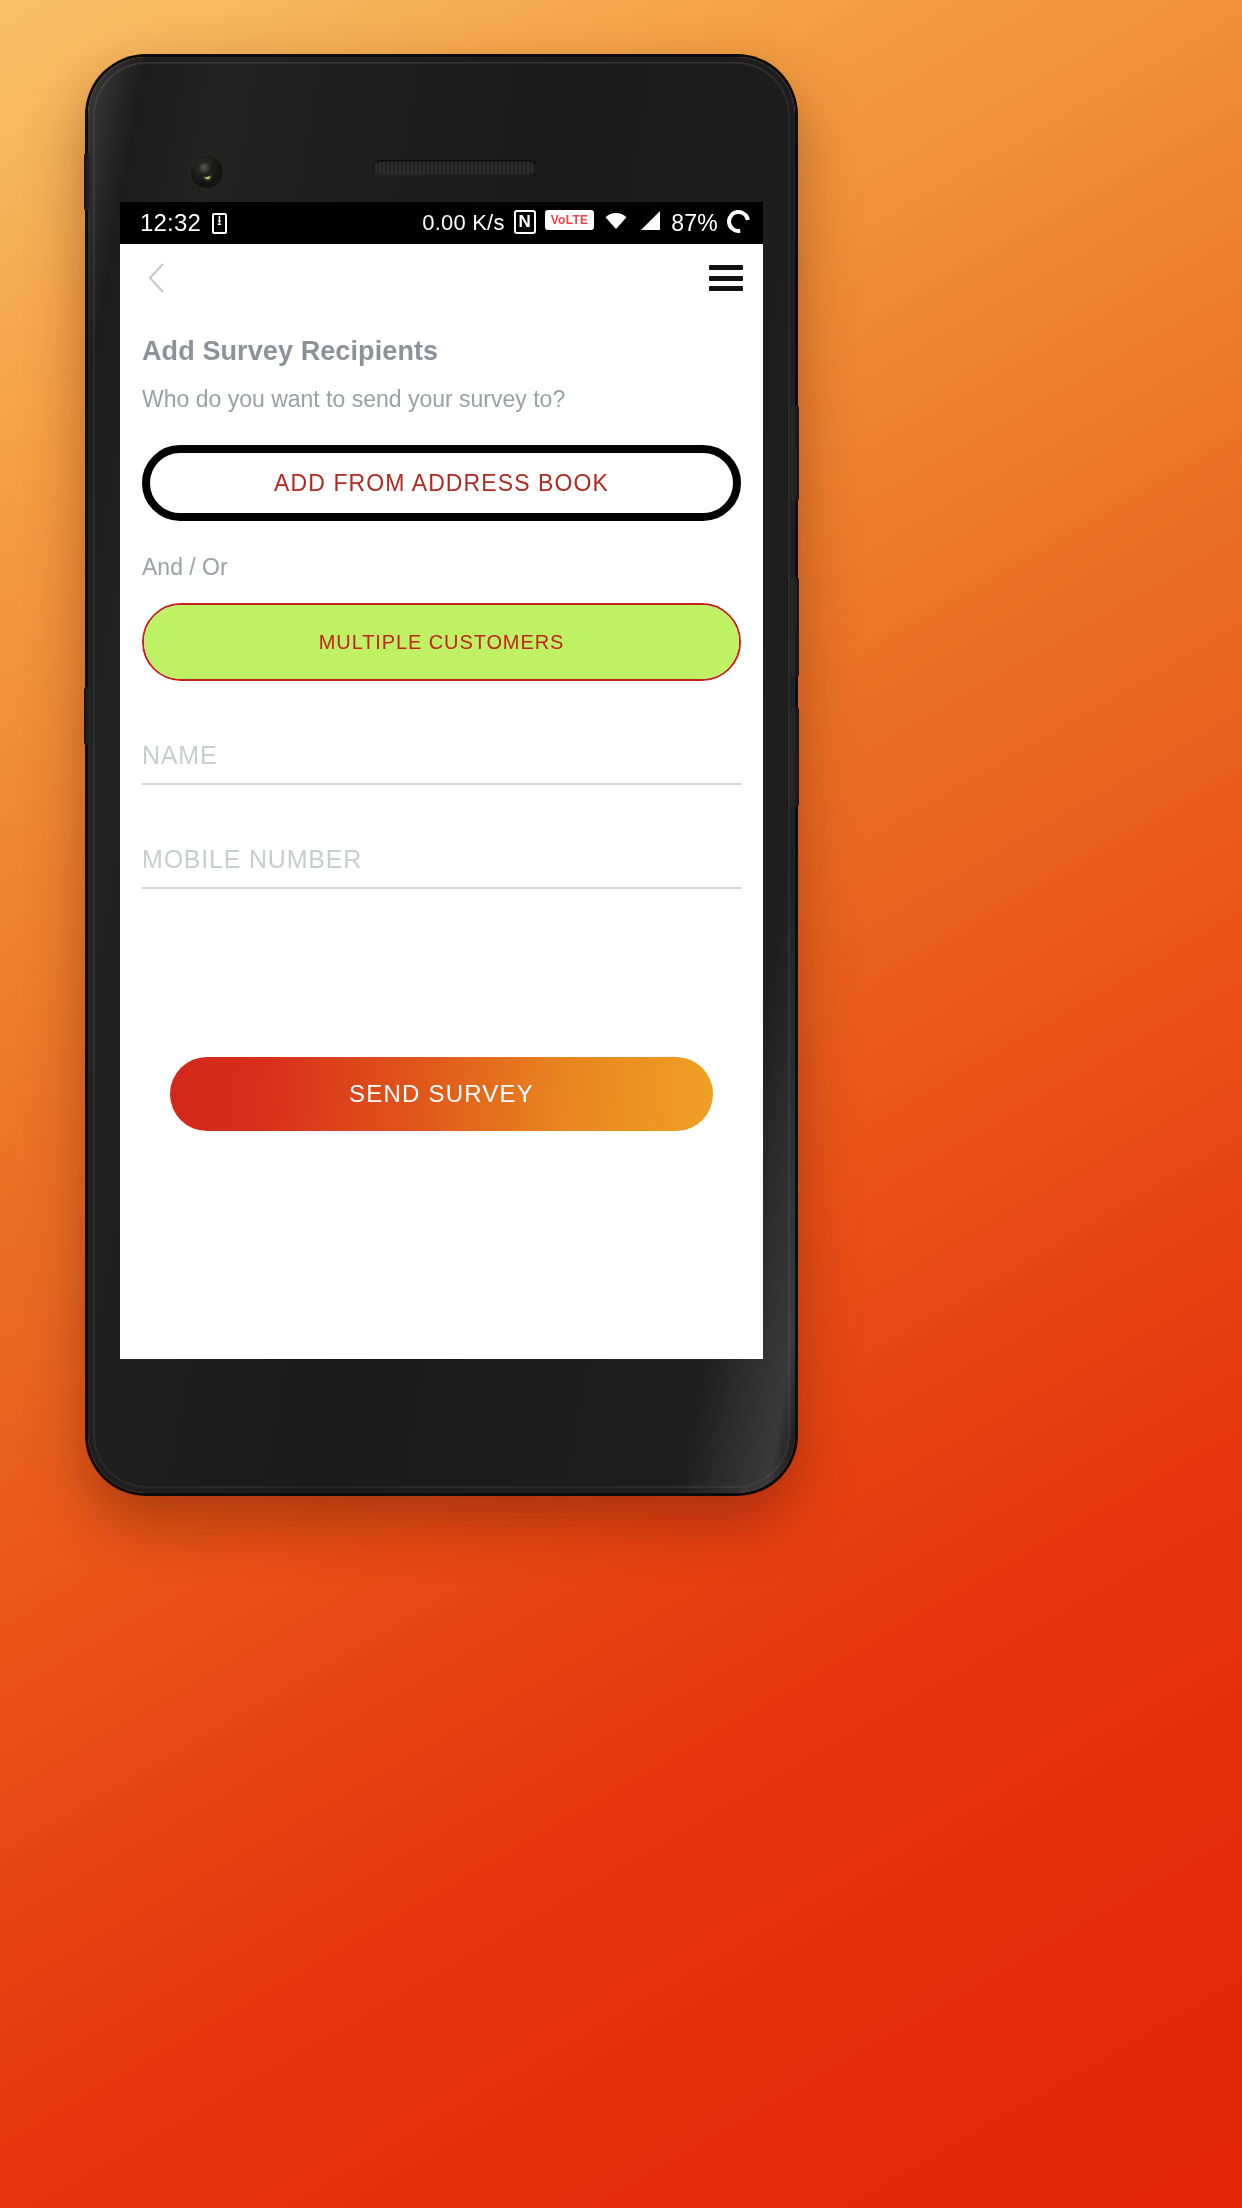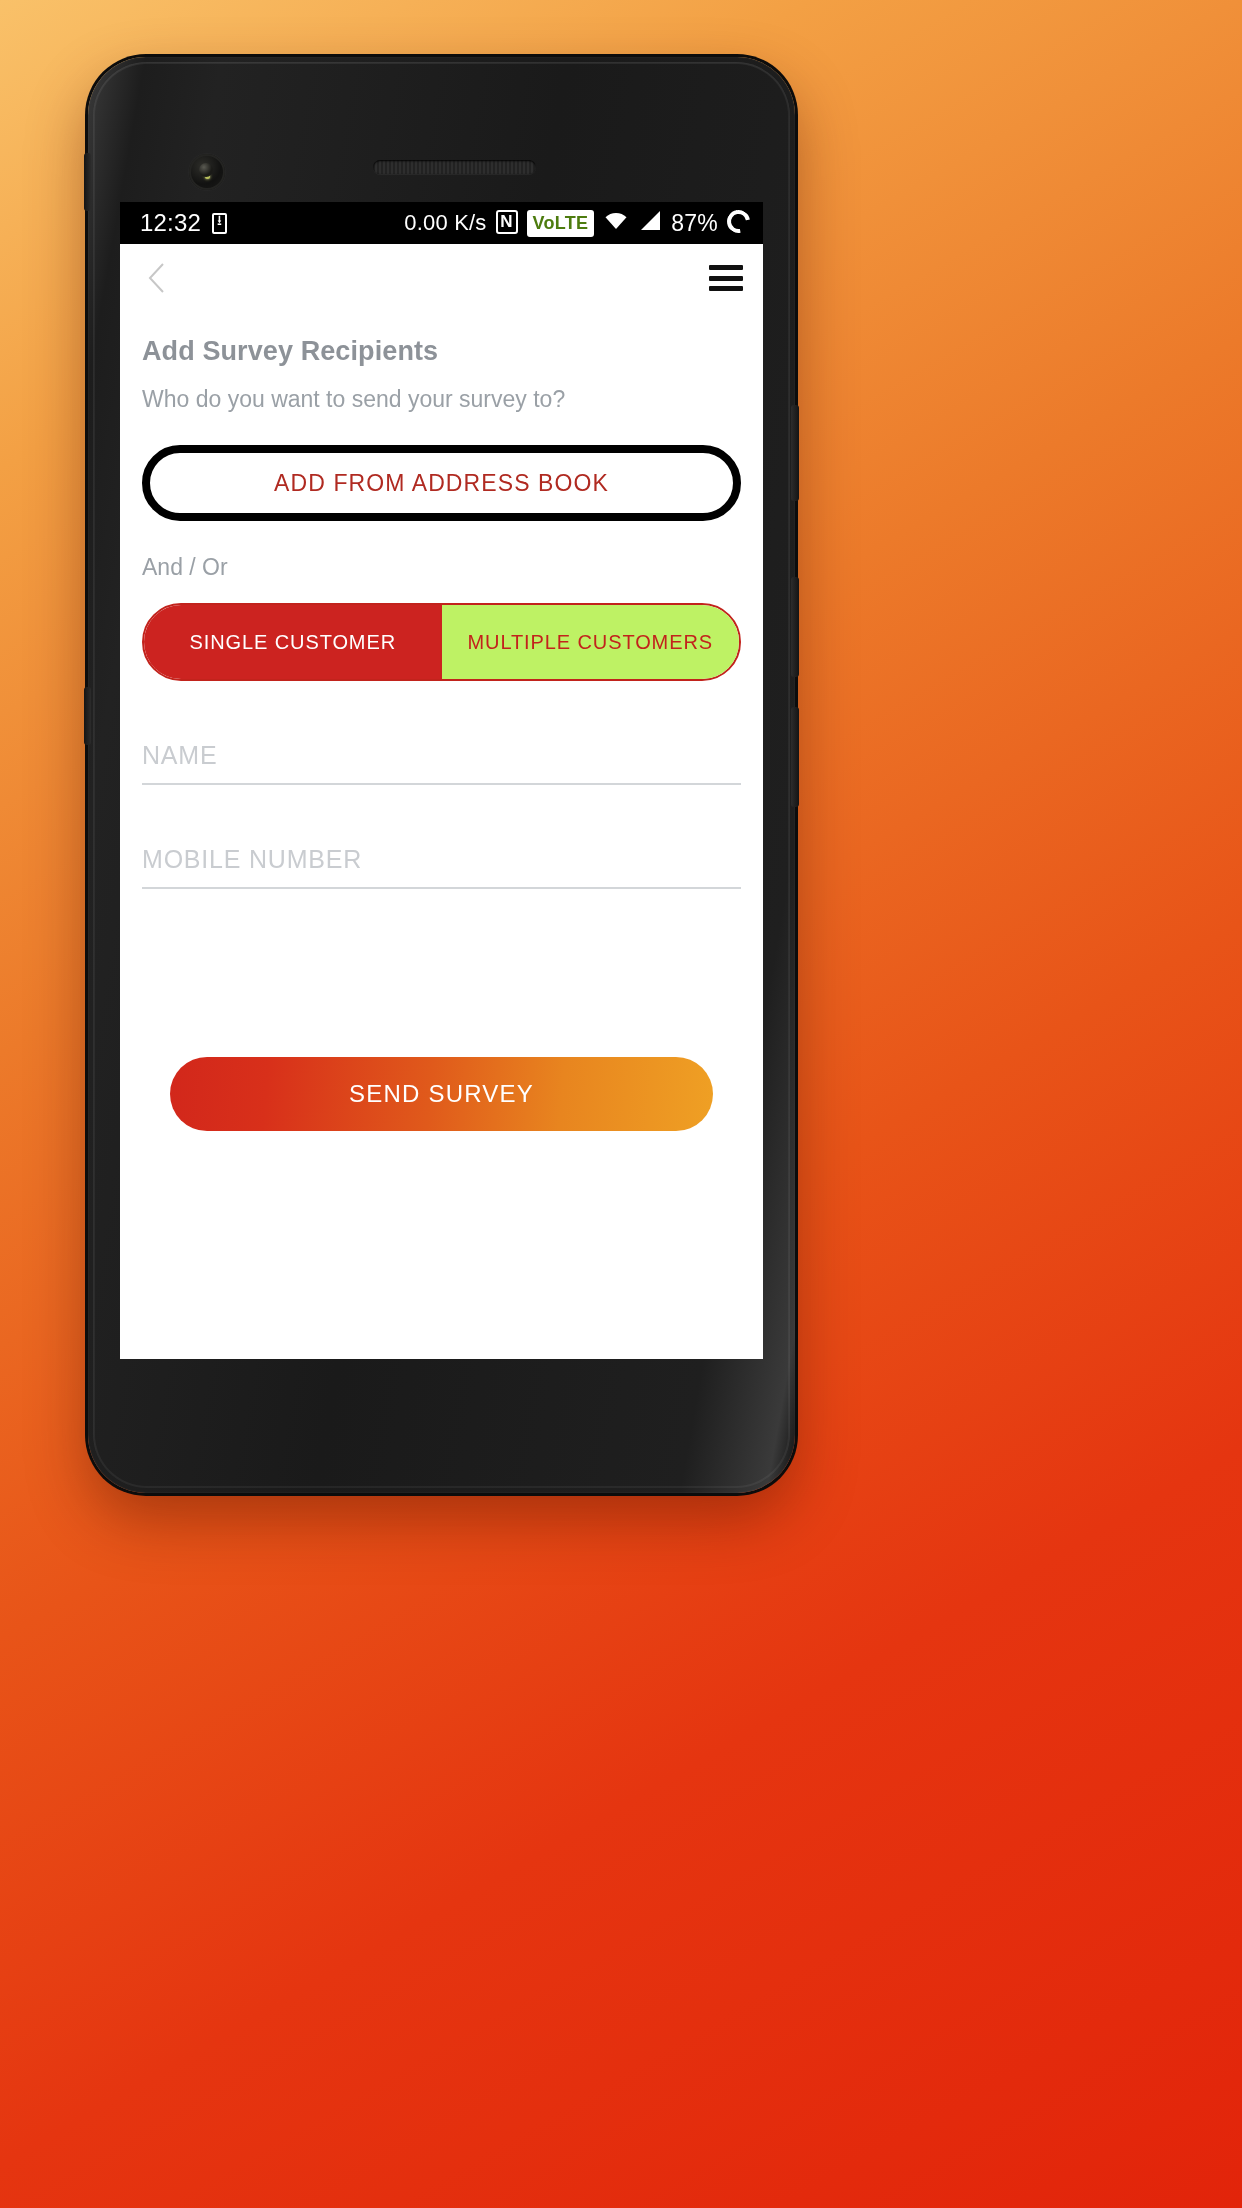--- a/index.html
+++ b/index.html
@@ -116,22 +116,22 @@
     content:"⭳"; position:absolute; left:0; top:-5px;
     font-size:14px; line-height:21px; width:100%; text-align:center; color:#fff;
   }
   .ic-nfc{
     width:22px; height:24px; border:2px solid #fff; border-radius:3px;
     display:flex; align-items:center; justify-content:center;
     font-size:17px; font-weight:bold; line-height:1;
   }
   .ic-volte{
     border:2px solid #fff; border-radius:3px;
-    background:#fff; color:#4d7c0f;
-    font-size:18px; font-weight:bold;
+    background:#fff; color:#ef4444;
+    font-size:12px; font-weight:bold;
     padding:1px 4px; letter-spacing:.3px;
   }
   .ic-wifi{ width:26px; height:20px; position:relative; }
   .ic-wifi svg{ display:block; }
   .ic-signal{ width:24px; height:21px; }
   .sb-batt{ font-size:23px; }
   .ic-batt-ring{
     width:23px; height:23px; border-radius:50%;
     border:4px solid #fff;
     border-right-color:transparent;
@@ -270,21 +270,20 @@
     <div class="content">
 
       <div class="section-title">Add Survey Recipients</div>
       <div class="section-sub">Who do you want to send your survey to?</div>
 
       <div class="pill-outline">ADD FROM ADDRESS BOOK</div>
 
       <div class="andor">And / Or</div>
 
       <div class="segment">
-        <div class="seg active">SINGLE CUSTOMER</div>
         <div class="seg inactive">MULTIPLE CUSTOMERS</div>
       </div>
 
       <div class="field">
         <input class="field-input" type="text" placeholder="NAME" style="">
       </div>
 
       <div class="field">
         <input class="field-input" type="text" placeholder="MOBILE NUMBER" style="">
       </div>

